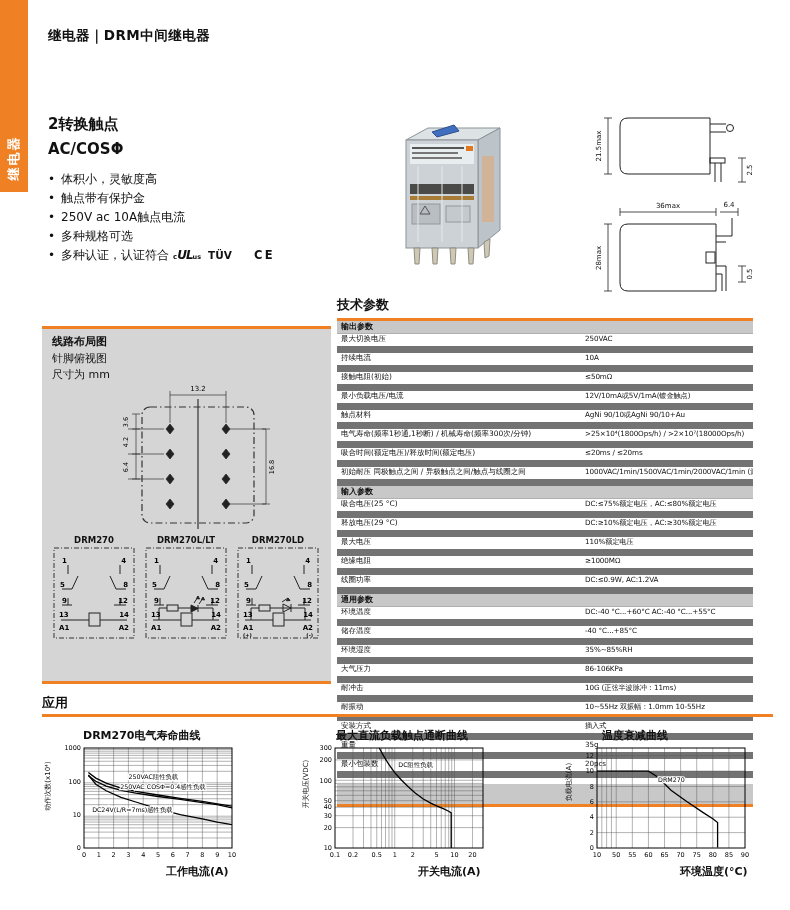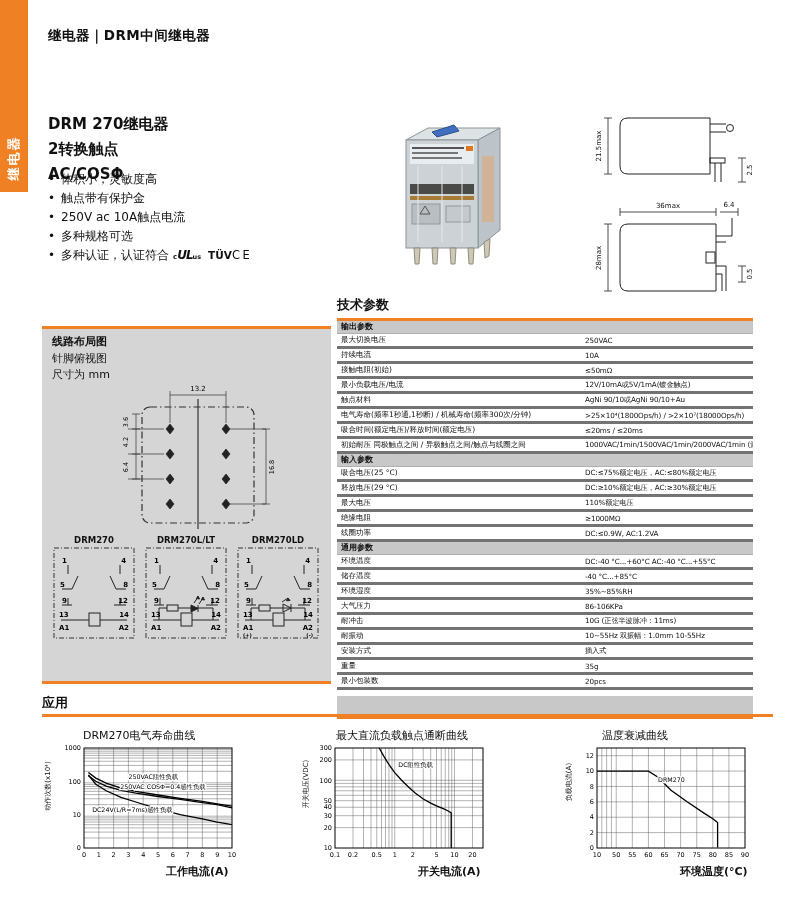--- a/index.html
+++ b/index.html
@@ -15,61 +15,60 @@
   
   .ptitle{left:48px;top:112px;font-size:15px;font-weight:bold;line-height:1.65}
   .feat{left:48px;top:170px;font-size:12px;line-height:19px;list-style:none;margin:0;padding:0}
   .feat li{position:relative;padding-left:13px}
   .feat li:before{content:"•";position:absolute;left:0;top:0}
   .marks{display:inline-flex;align-items:baseline;margin-left:4px}
   .ul-pre{font-size:7px;font-weight:bold}
   .ul-main{font-size:12px;font-weight:bold;font-style:italic;letter-spacing:-1px}
   .ul-sub{font-size:6.5px;font-weight:bold}
   .tuv{font-size:10.5px;font-weight:bold;margin-left:7px}
-  .ce{font-size:11.5px;font-weight:normal;letter-spacing:2.5px;margin-left:0}
+  .ce{font-size:11.5px;font-weight:bold;letter-spacing:2.5px;margin-left:22px}
   
   .panel{left:42px;top:326px;width:289px;height:358px;background:#d5d5d5;
          border-top:3px solid var(--accent);border-bottom:3px solid var(--accent);box-sizing:border-box}
   .panel-head{position:absolute;left:10px;top:5px;font-size:11px;line-height:1.5}
   .panel-head .b{font-weight:bold}
   .schem{position:absolute;top:206px;width:88px;text-align:center}
   .schem .stitle{font-size:8.5px;font-weight:bold;margin-bottom:1px}
   
   .spec-wrap{left:337px;top:296px;width:416px}
   .spec-title{font-size:13px;font-weight:bold}
   .spec-rule{height:3px;background:var(--accent);margin-top:4px}
   .spec-sec{height:12px;line-height:12px;background:#c8c8c8;font-weight:bold;font-size:8px;
             padding:0 4px;border-bottom:1px solid #b0b0b0}
-  .spec-row{display:flex;height:12px;align-items:center;border-bottom:3px solid #737373;
+  .spec-row{display:flex;height:12px;border-bottom:7px solid #737373;
             font-size:7.5px;overflow:hidden}
   .spec-label{width:244px;padding-left:4px;white-space:nowrap;overflow:hidden}
   .spec-value{flex:1;white-space:nowrap;overflow:hidden;font-size:7.2px;letter-spacing:-.1px}
   .spec-foot{height:20px;background:#c8c8c8;border-bottom:3px solid var(--accent);margin-top:6px}
   
   .app-title{left:42px;top:694px;font-size:13px;font-weight:bold}
   .app-rule{left:42px;top:714px;width:731px;height:3px;background:var(--accent)}
   .chart{top:726px;width:215px;height:170px}
-  .chart .ctitle{position:absolute;top:2px;font-size:11px;font-weight:normal;white-space:nowrap}
+  .chart .ctitle{position:absolute;top:2px;font-size:11px;font-weight:bold;white-space:nowrap}
   .chart svg{position:absolute;left:0;top:14px}
   .ylab{position:absolute;transform:translate(-50%,-50%) rotate(-90deg);white-space:nowrap;font-size:7px}
   .xlab{position:absolute;font-size:11px;font-weight:bold;white-space:nowrap}
   svg text{font-family:"DejaVu Sans",sans-serif}
   .dimtext{font-size:7px;fill:#111}
 </style>
 </head>
 <body>
 
 <div class="abs side-tab">
   <span>继电器</span>
 </div>
 
 <div class="abs crumb">继电器｜DRM中间继电器</div>
 
 <div class="abs ptitle">
-  <div>DRM 270继电器</div>
   <div>2转换触点</div>
   <div>AC/COSΦ</div>
 </div>
 
 <ul class="abs feat">
   <li>体积小，灵敏度高</li>
   <li>触点带有保护金</li>
   <li>250V ac 10A触点电流</li>
   <li>多种规格可选</li>
   <li>

